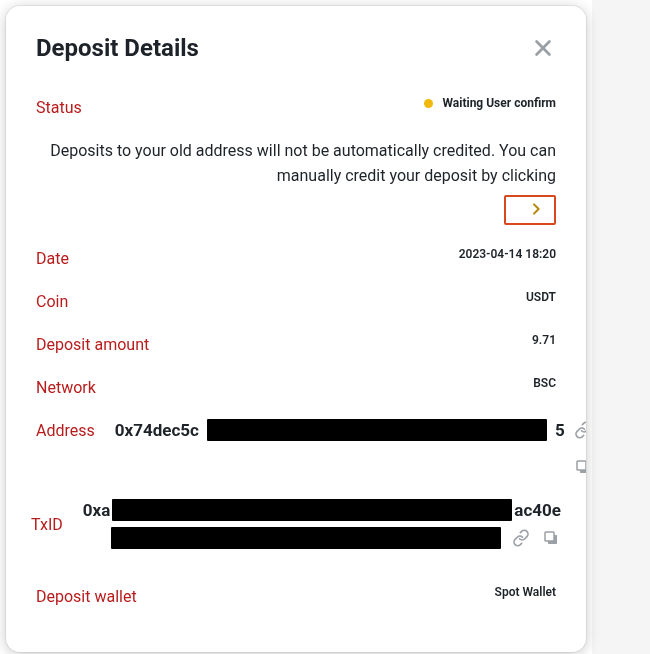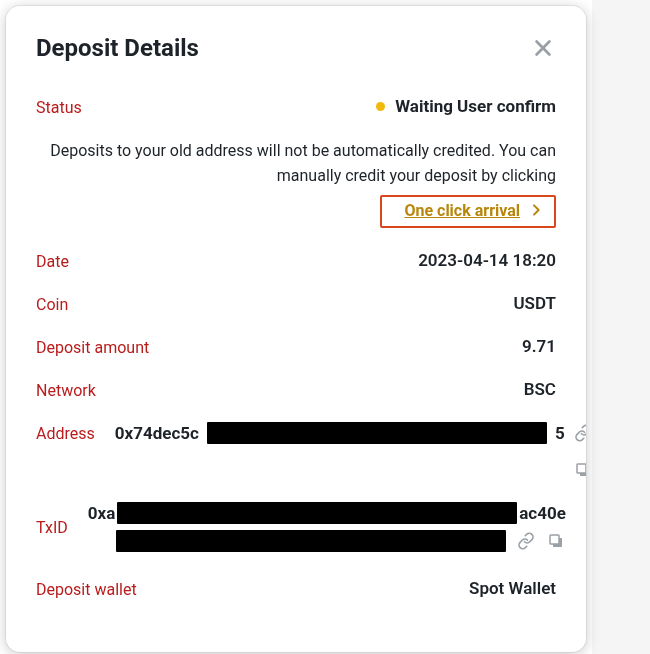--- a/index.html
+++ b/index.html
@@ -53,21 +53,21 @@
     margin-bottom: 22px;
   }
   .label {
     color: #b91c1c;
     font-size: 16px;
     flex: 0 0 auto;
     padding-top: 2px;
   }
   .value {
     color: #1e2329;
-    font-size: 17px;
+    font-size: 12px;
     font-weight: 600;
     text-align: right;
     flex: 1 1 auto;
     margin-left: 20px;
   }
   .status-value {
     display: flex;
     align-items: center;
     justify-content: flex-end;
     gap: 10px;
@@ -125,23 +125,23 @@
   }
   .icon-btn {
     width: 20px; height: 20px;
     color: #9aa0a6;
     cursor: pointer;
     display: inline-flex; align-items: center; justify-content: center;
   }
   .icon-btn svg { width: 18px; height: 18px; }
   .txid-row {
     display: flex;
-    justify-content: space-between;
-    align-items: center;
-    margin-bottom: 26px;
+    justify-content: center;
+    align-items: center;
+    margin-bottom: 36px;
   }
   .txid-value {
     flex: 1 1 auto;
     margin-left: 20px;
     display: flex;
     flex-direction: column;
     align-items: flex-end;
     gap: 6px;
   }
   .txid-line1 {
@@ -194,21 +194,20 @@
       <div class="value status-value">
         <span class="dot"></span>
         <span>Waiting User confirm</span>
       </div>
     </div>
 
     <div class="notice">Deposits to your old address will not be automatically credited. You can manually credit your deposit by clicking</div>
 
     <div class="cta-box">
       <div class="cta-inner">
-        <span class="cta-link">One click arrival</span>
         <svg class="cta-chevron" viewBox="0 0 24 24" fill="none" stroke="currentColor" stroke-width="3" stroke-linecap="round" stroke-linejoin="round">
             <polyline points="9 5 16 12 9 19"></polyline>
           </svg>
       </div>
     </div>
 
     <div class="row">
       <div class="label">Date</div>
       <div class="value">2023-04-14 18:20</div>
     </div>

